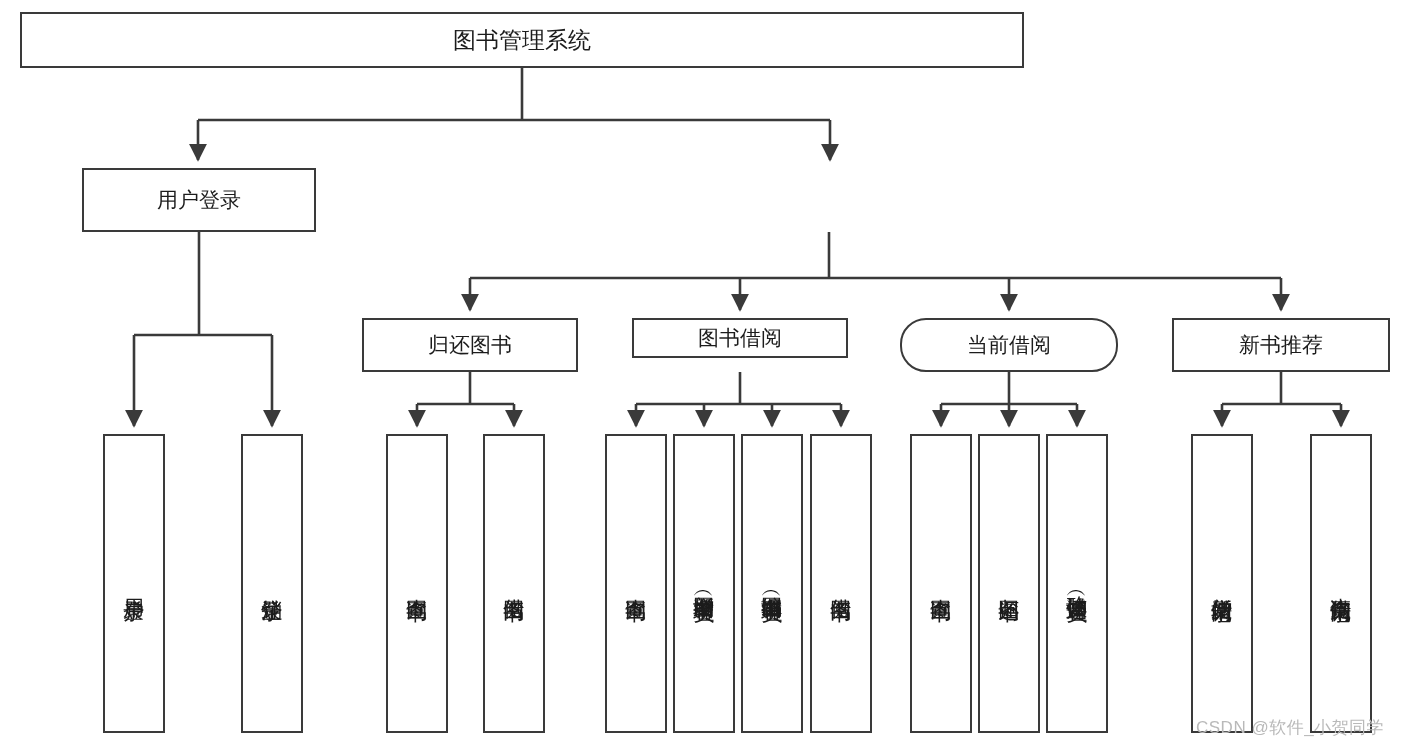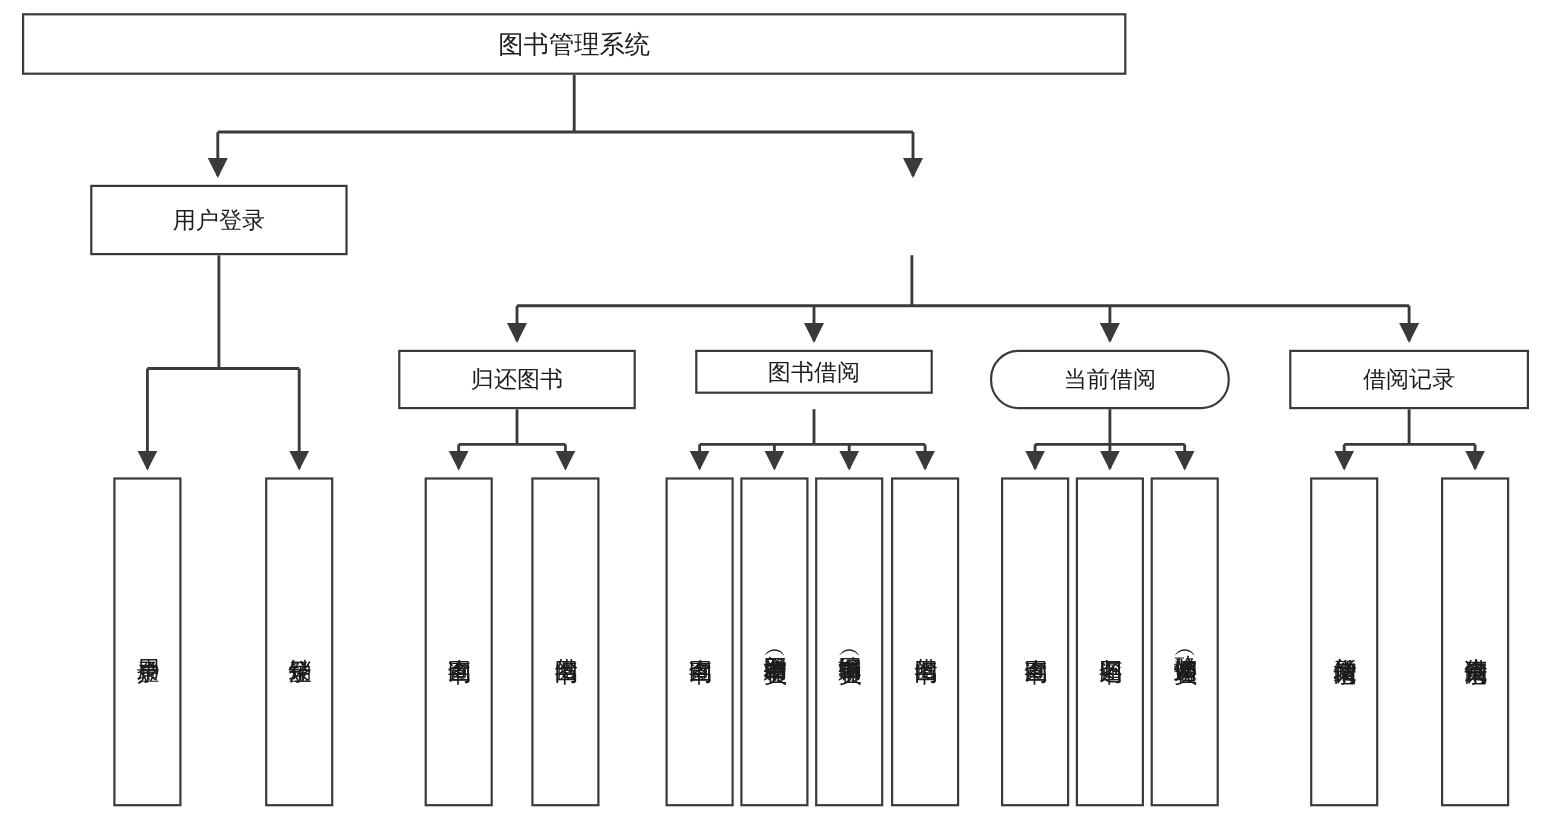--- a/index.html
+++ b/index.html
@@ -121,21 +121,21 @@
   <div class="node lvl3" style="left:362px;top:318px;width:216px;height:54px;">
     <span>归还图书</span>
   </div>
   <div class="node lvl3" style="left:632px;top:318px;width:216px;height:40px;">
     <span>图书借阅</span>
   </div>
   <div class="node lvl3" style="left:900px;top:318px;width:218px;height:54px;border-radius:26px;">
     <span>当前借阅</span>
   </div>
   <div class="node lvl3" style="left:1172px;top:318px;width:218px;height:54px;">
-    <span>借阅记录</span>
+    <span>新书推荐</span>
   </div>
 
   <div class="leaf" style="left:103px;top:434px;width:62px;height:299px;">
     <span class="vtext">用户登录</span>
   </div>
   <div class="leaf" style="left:241px;top:434px;width:62px;height:299px;">
     <span class="vtext">注销登录</span>
   </div>
 
   <div class="leaf" style="left:386px;top:434px;width:62px;height:299px;">
@@ -168,14 +168,15 @@
     <span class="vtext">确认归还（管理员）</span>
   </div>
 
   <div class="leaf" style="left:1191px;top:434px;width:62px;height:299px;">
     <span class="vtext">新增借阅记录</span>
   </div>
   <div class="leaf" style="left:1310px;top:434px;width:62px;height:299px;">
     <span class="vtext">查询借阅记录</span>
   </div>
 
+  <div class="watermark" style="left:1196px;top:716px;">CSDN @软件_小贺同学</div>
 
 </div>
 
 </body></html>

